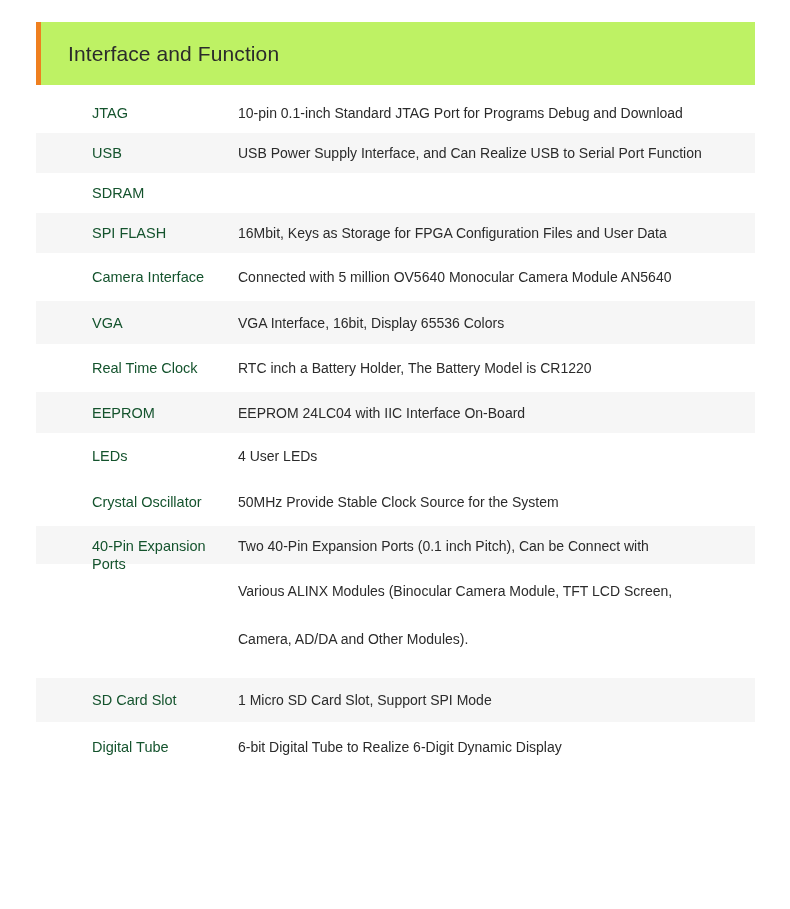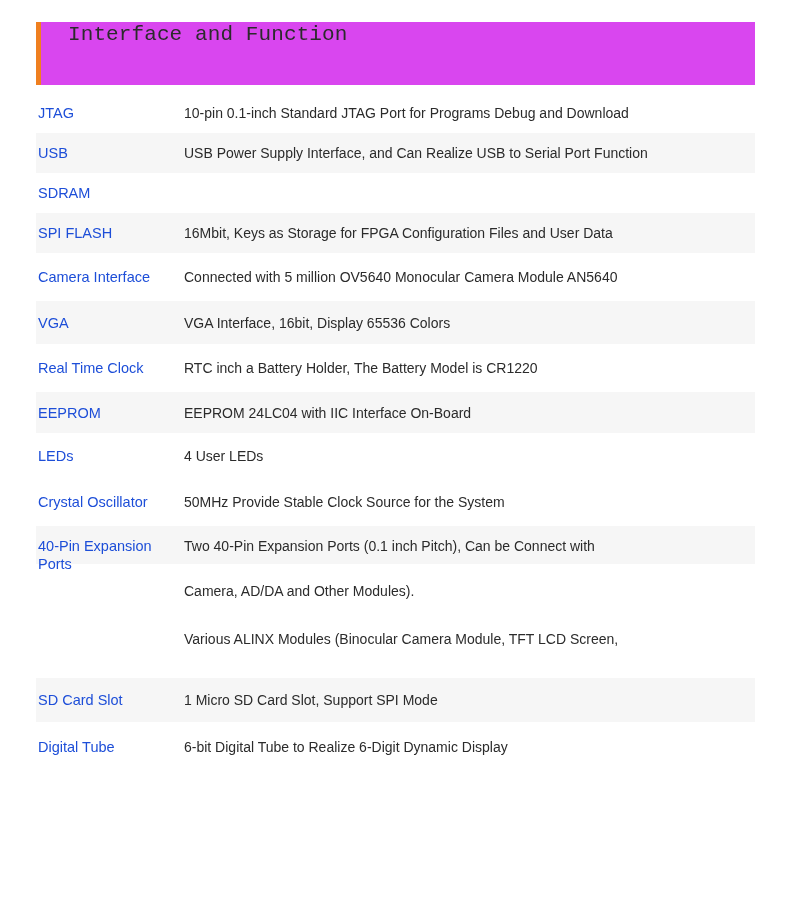--- a/index.html
+++ b/index.html
@@ -20,25 +20,24 @@
     position: relative;
     width: 790px;
   }
 
   
   .section-header {
     position: relative;
     margin: 22px 0 0 36px;
     width: 719px;
     height: 63px;
-    background: #d946ef;
+    background: #bef264;
     display: flex;
-    align-items: flex-start;
+    align-items: center;
     box-sizing: border-box;
-    font-family: Liberation Mono, monospace;
   }
   .accent-bar {
     position: absolute;
     left: 0;
     top: 0;
     width: 5px;
     height: 63px;
     background: #ef7f1f;
   }
   .section-title {
@@ -74,24 +73,24 @@
     z-index: 0;
   }
   .spec-row.shaded .band {
     background: #f6f6f6;
   }
 
   .cell-label {
     position: relative;
     z-index: 1;
     width: 146px;
-    margin-left: 38px;
+    margin-left: 92px;
     font-size: 14.5px;
     line-height: 18px;
-    color: #1d4ed8;
+    color: #14532d;
     box-sizing: border-box;
     padding-right: 6px;
   }
   .cell-desc {
     position: relative;
     z-index: 1;
     font-size: 14px;
     line-height: 18px;
     color: #2b2b2b;
     flex: 1;
@@ -194,22 +193,22 @@
       <div class="band"></div>
       <div class="cell-label">Crystal Oscillator</div>
       <div class="cell-desc">50MHz Provide Stable Clock Source for the System</div>
     </div>
 
     <div class="spec-row partial-band">
       <div class="band"></div>
       <div class="cell-label">40-Pin Expansion Ports</div>
       <div class="cell-desc">
         <span class="desc-line">Two 40-Pin Expansion Ports (0.1 inch Pitch), Can be Connect with</span>
+        <span class="desc-line">Various ALINX Modules (Binocular Camera Module, TFT LCD Screen,</span>
         <span class="desc-line">Camera, AD/DA and Other Modules).</span>
-        <span class="desc-line">Various ALINX Modules (Binocular Camera Module, TFT LCD Screen,</span>
       </div>
     </div>
 
     <div class="spec-row shaded" style="min-height:44px">
       <div class="band"></div>
       <div class="cell-label">SD Card Slot</div>
       <div class="cell-desc">1 Micro SD Card Slot,  Support SPI Mode</div>
     </div>
 
     <div class="spec-row" style="min-height:50px">

